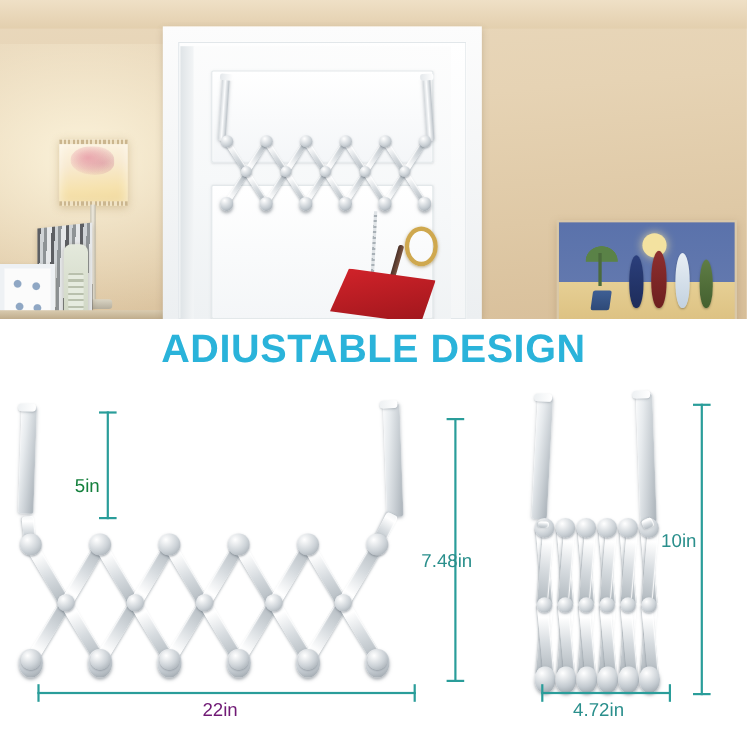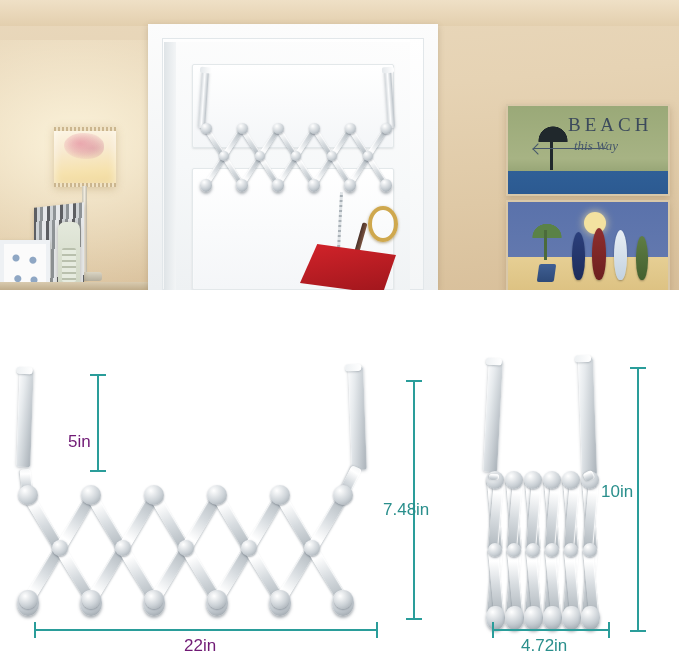--- a/index.html
+++ b/index.html
@@ -223,39 +223,33 @@
           <div class="mjoint" style="left: 184.5px; top: 50.5px; width: 11px; height: 11px;"></div>
           <div class="mhook" style="left: 184px; top: 107px; width: 12px; height: 13px;"></div>
         </div>
     </div>
 
     <div class="chain"></div>
     <div class="keyring"></div>
     <div class="strap"></div>
     <div class="bag"></div>
 
-    <div class="art art1">
-      <div class="palm-fronds"></div>
-      <div class="palm-trunk palm1-t"></div>
-      <div class="art-beach-text">BEACH</div>
-      <div class="art-way-text">this Way</div>
-      <div class="art-arrow"></div>
-    </div>
     <div class="art art2">
       <div class="sun"></div>
       <div class="palm2-f"></div>
       <div class="palm2-t"></div>
       <div class="chair"></div>
       <div class="board b1"></div>
       <div class="board b2"></div>
       <div class="board b3"></div>
       <div class="board b4"></div>
     </div>
   </div>
 
+  <div class="title" style="color: rgb(42, 179, 218);">ADIUSTABLE DESIGN</div>
 
   <div class="diagrams">
 
     <div id="expanded-diagram" style="position: absolute; left: 0px; top: 0px; width: 420px; height: 300px;">
         <div class="mhanger" style="left: 18px; top: 17px; width: 14px; height: 98px; transform: rotate(2deg);">
           <div class="mhanger-lip"></div>
         </div>
         <div class="mhanger" style="left: 350px; top: 14px; width: 15px; height: 104px; transform: rotate(-2deg);">
           <div class="mhanger-lip"></div>
         </div>
@@ -355,21 +349,21 @@
         <div class="mjoint" style="left: 113px; top: 191px; width: 14px; height: 14px;"></div>
         <div class="mhook" style="left: 110.5px; top: 254px; width: 19px; height: 24px;"></div>
         <div class="mbar" style="left: 24px; top: 117px; width: 6px; height: 10px; transform-origin: 0px 50%; transform: rotate(90deg);"></div>
         <div class="mbar" style="left: 117px; top: 115px; width: 8.94427px; height: 10px; transform-origin: 0px 50%; transform: rotate(63.4349deg);"></div>
       </div>
 
     <div class="dim-line-v" id="dim-5in" style="background: rgb(42, 157, 154); left: 97px; top: 22px; height: 98px;">
       <div class="cap-h" style="top: 0px; background: rgb(42, 157, 154);"></div>
       <div class="cap-h" style="bottom: 0px; background: rgb(42, 157, 154);"></div>
     </div>
-    <div class="dim-label" id="lbl-5in" style="color: #701a75; left: 68px; top: 80px;">5in</div>
+    <div class="dim-label" id="lbl-5in" style="color: #15803d; left: 68px; top: 80px;">5in</div>
 
     <div class="dim-line-v" id="dim-748in" style="background: rgb(42, 157, 154); left: 413px; top: 28px; height: 240px;">
       <div class="cap-h" style="top: 0px; background: rgb(42, 157, 154);"></div>
       <div class="cap-h" style="bottom: 0px; background: rgb(42, 157, 154);"></div>
     </div>
     <div class="dim-label" id="lbl-748in" style="color: rgb(42, 143, 140); left: 383px; top: 148px;">7.48in</div>
 
     <div class="dim-line-h" id="dim-22in" style="background: rgb(42, 157, 154); left: 34px; top: 277px; width: 344px;">
       <div class="cap-v" style="left: 0px; background: rgb(42, 157, 154);"></div>
       <div class="cap-v" style="right: 0px; background: rgb(42, 157, 154);"></div>

